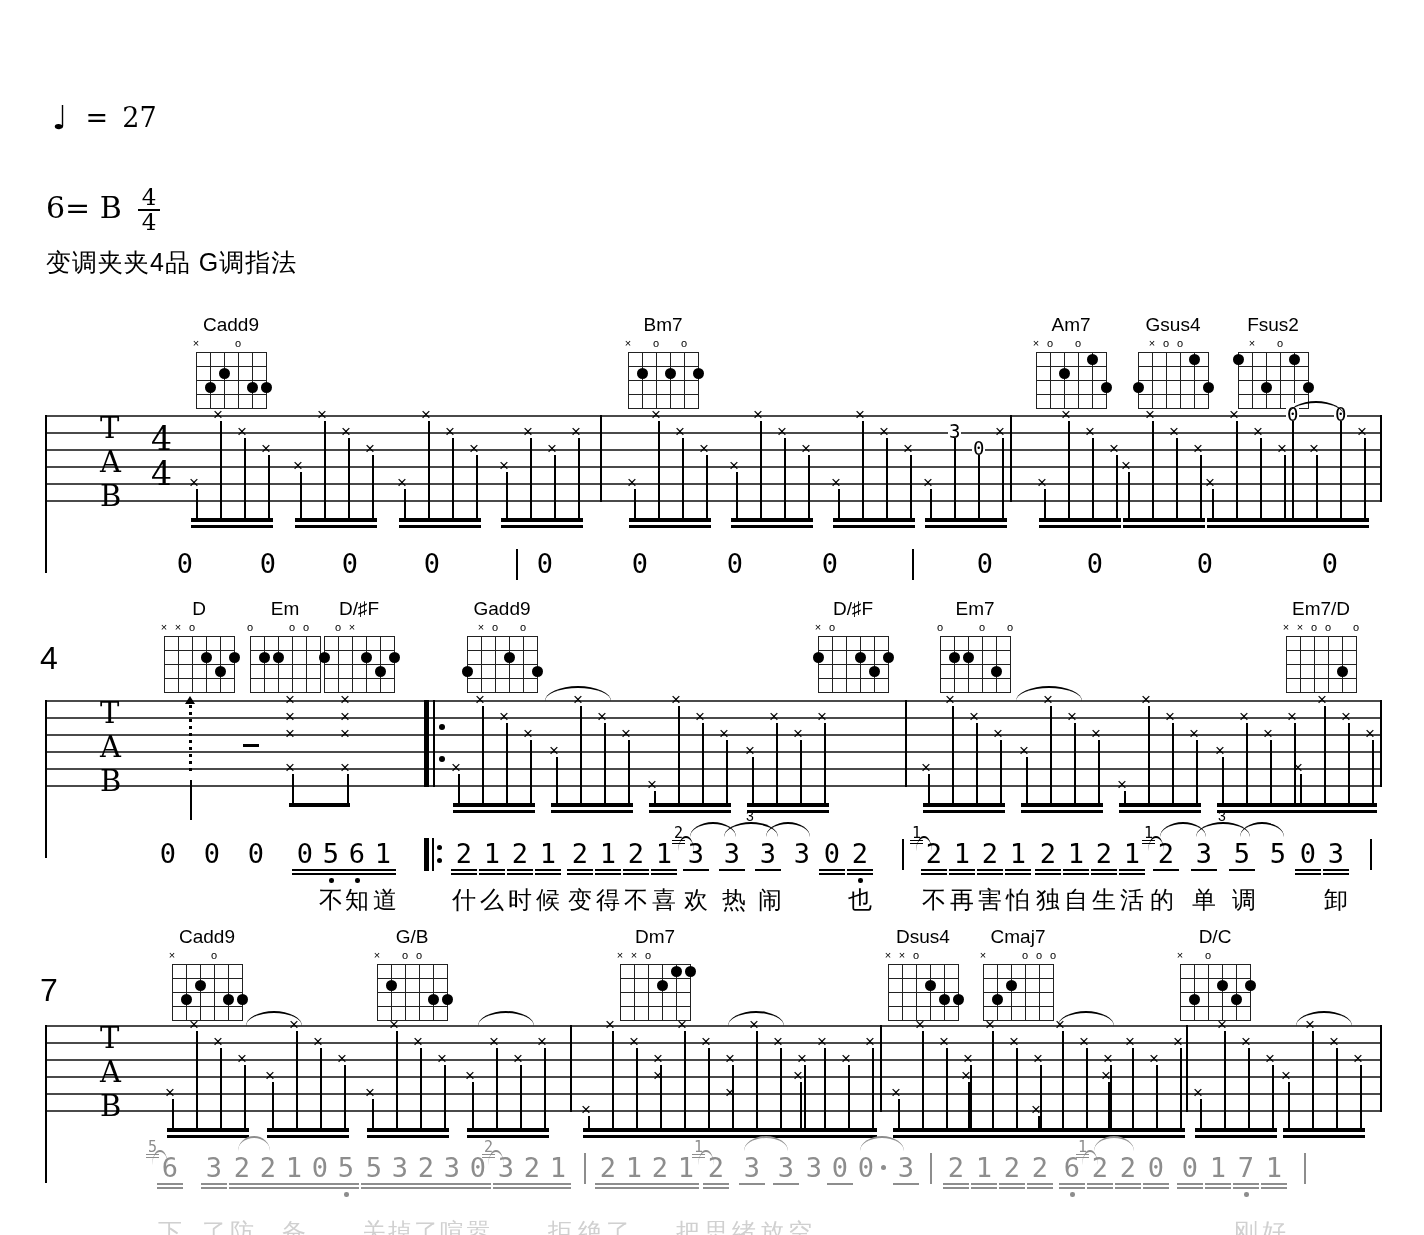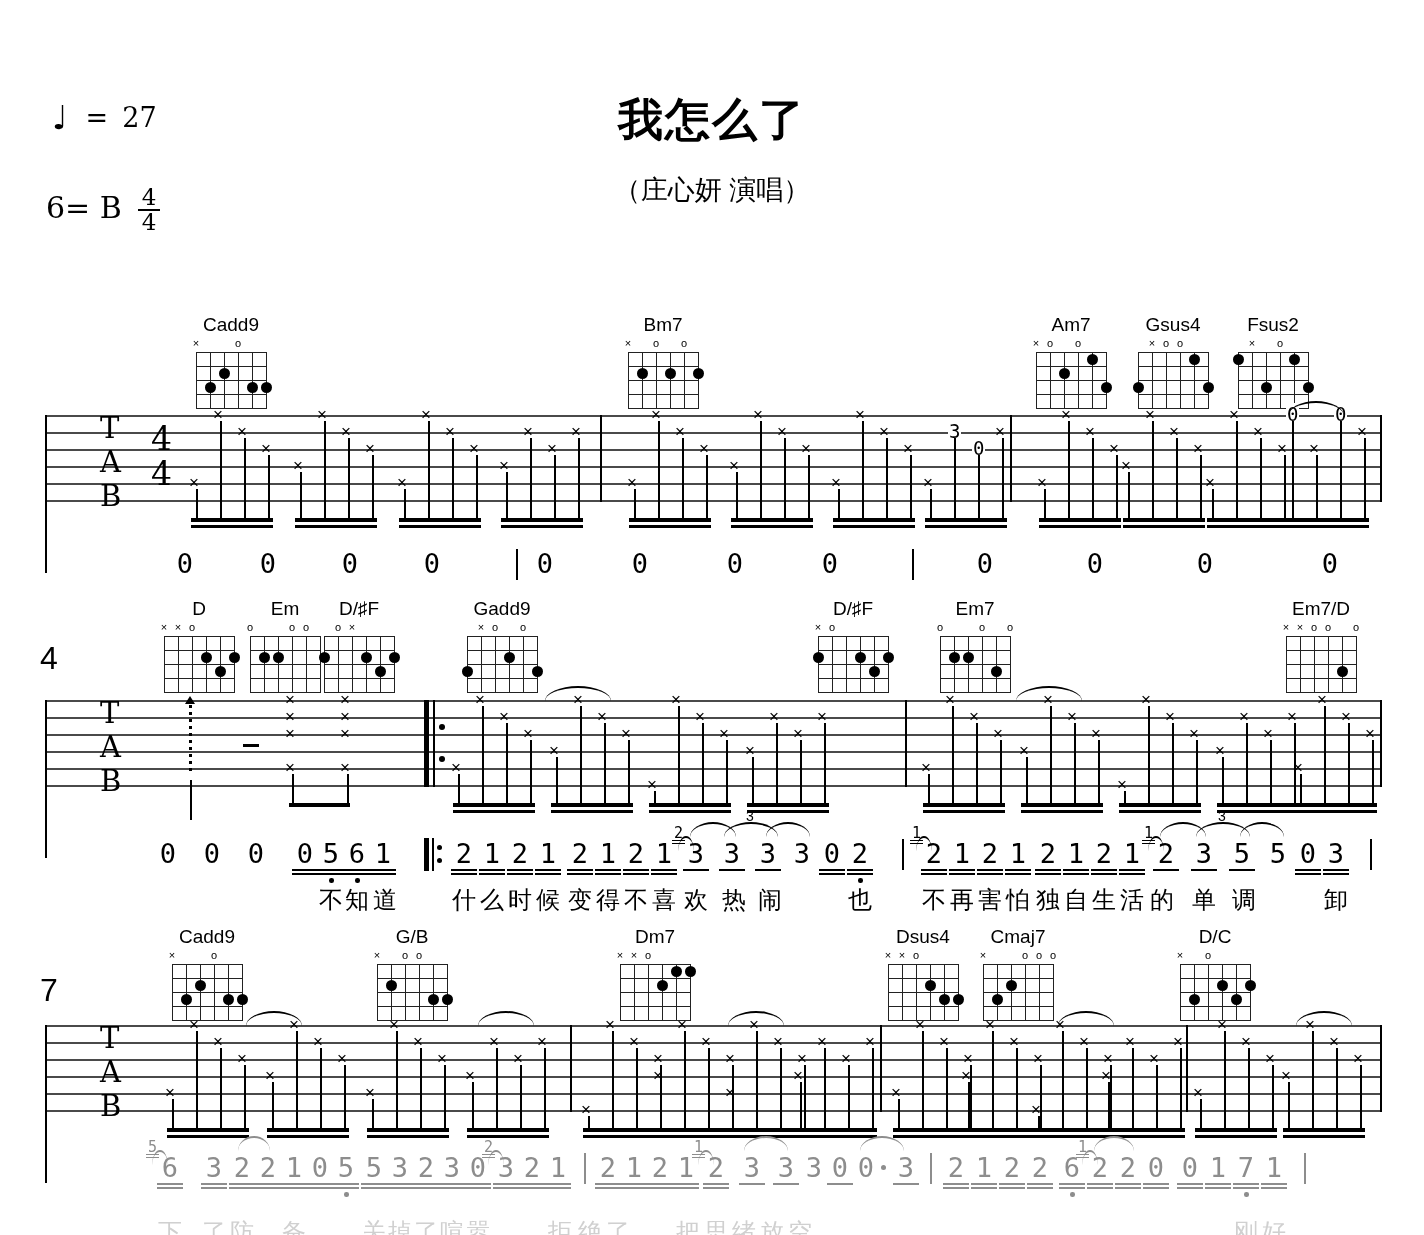--- a/index.html
+++ b/index.html
@@ -17,25 +17,24 @@
   .capo{position:absolute;left:46px;top:246px;font-size:25px;letter-spacing:1px}
   .credits{position:absolute;right:44px;top:216px;text-align:right;font-size:25px;line-height:1.35}
   #score{position:absolute;left:0;top:0;width:1424px;height:1235px}
 </style>
 </head>
 <body>
 
 <div id="page">
   <div class="tempo"><span class="note">♩</span><span class="eq">=</span><span>27</span></div>
 
-  <h1 class="title">我怎么了</h1>
-  <div class="subtitle">（庄心妍 演唱）</div>
 
   <div class="keyline"><span>6= B</span><span class="frac"><span class="ft">4</span><span class="fb">4</span></span></div>
 
+  <div class="capo">变调夹夹4品 G调指法</div>
 
 
   <div id="score">
       <div style="position: absolute; left: 0px; top: 0px; width: 1424px; height: 1235px;">
         <div style="position: absolute; left: 0px; top: 0px;">
           <div style="position: absolute; left: 171px; top: 314px; width: 120px; text-align: center; font-size: 19px; font-family: &quot;Liberation Sans&quot;, sans-serif;">Cadd9</div>
           <div style="position: absolute; left: 196px; top: 352px; width: 1.4px; height: 56px; background: rgb(34, 34, 34);"></div>
           <div style="position: absolute; left: 210px; top: 352px; width: 1.4px; height: 56px; background: rgb(34, 34, 34);"></div>
           <div style="position: absolute; left: 224px; top: 352px; width: 1.4px; height: 56px; background: rgb(34, 34, 34);"></div>
           <div style="position: absolute; left: 238px; top: 352px; width: 1.4px; height: 56px; background: rgb(34, 34, 34);"></div>

